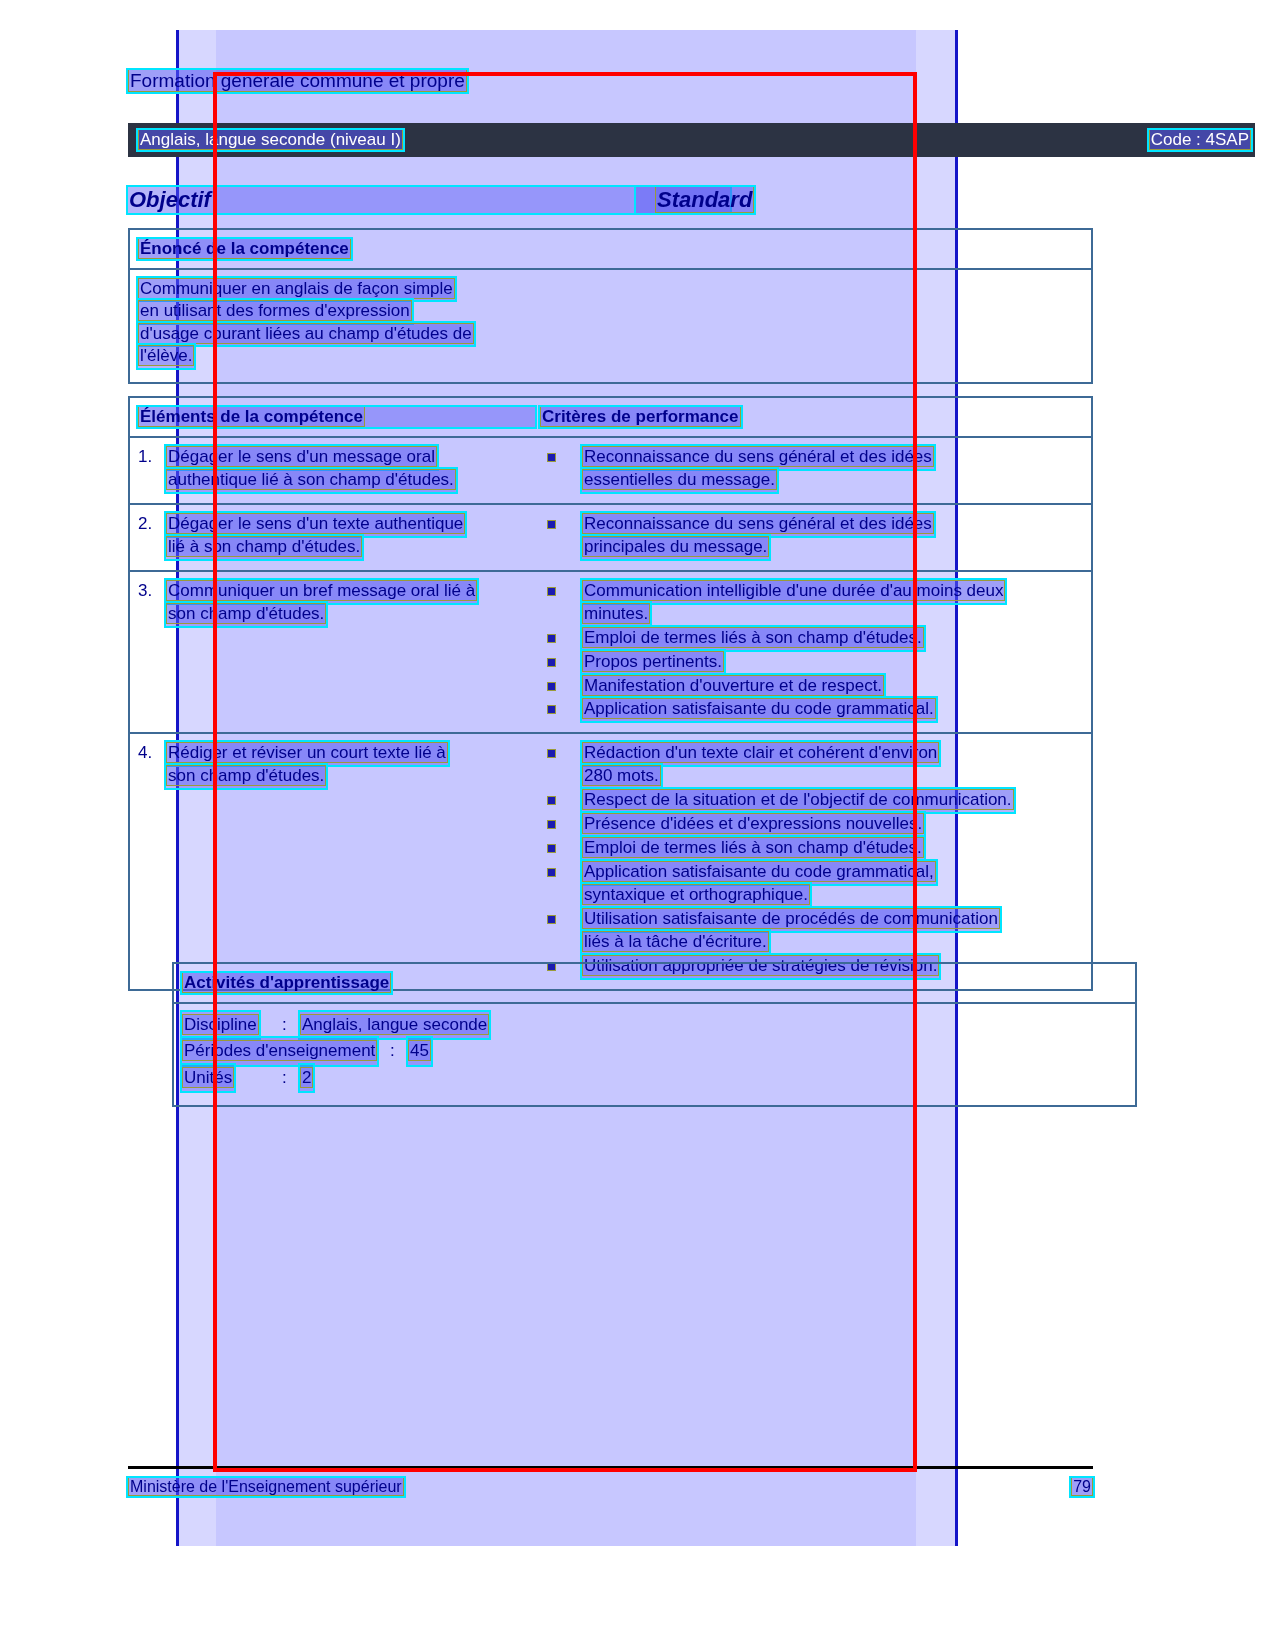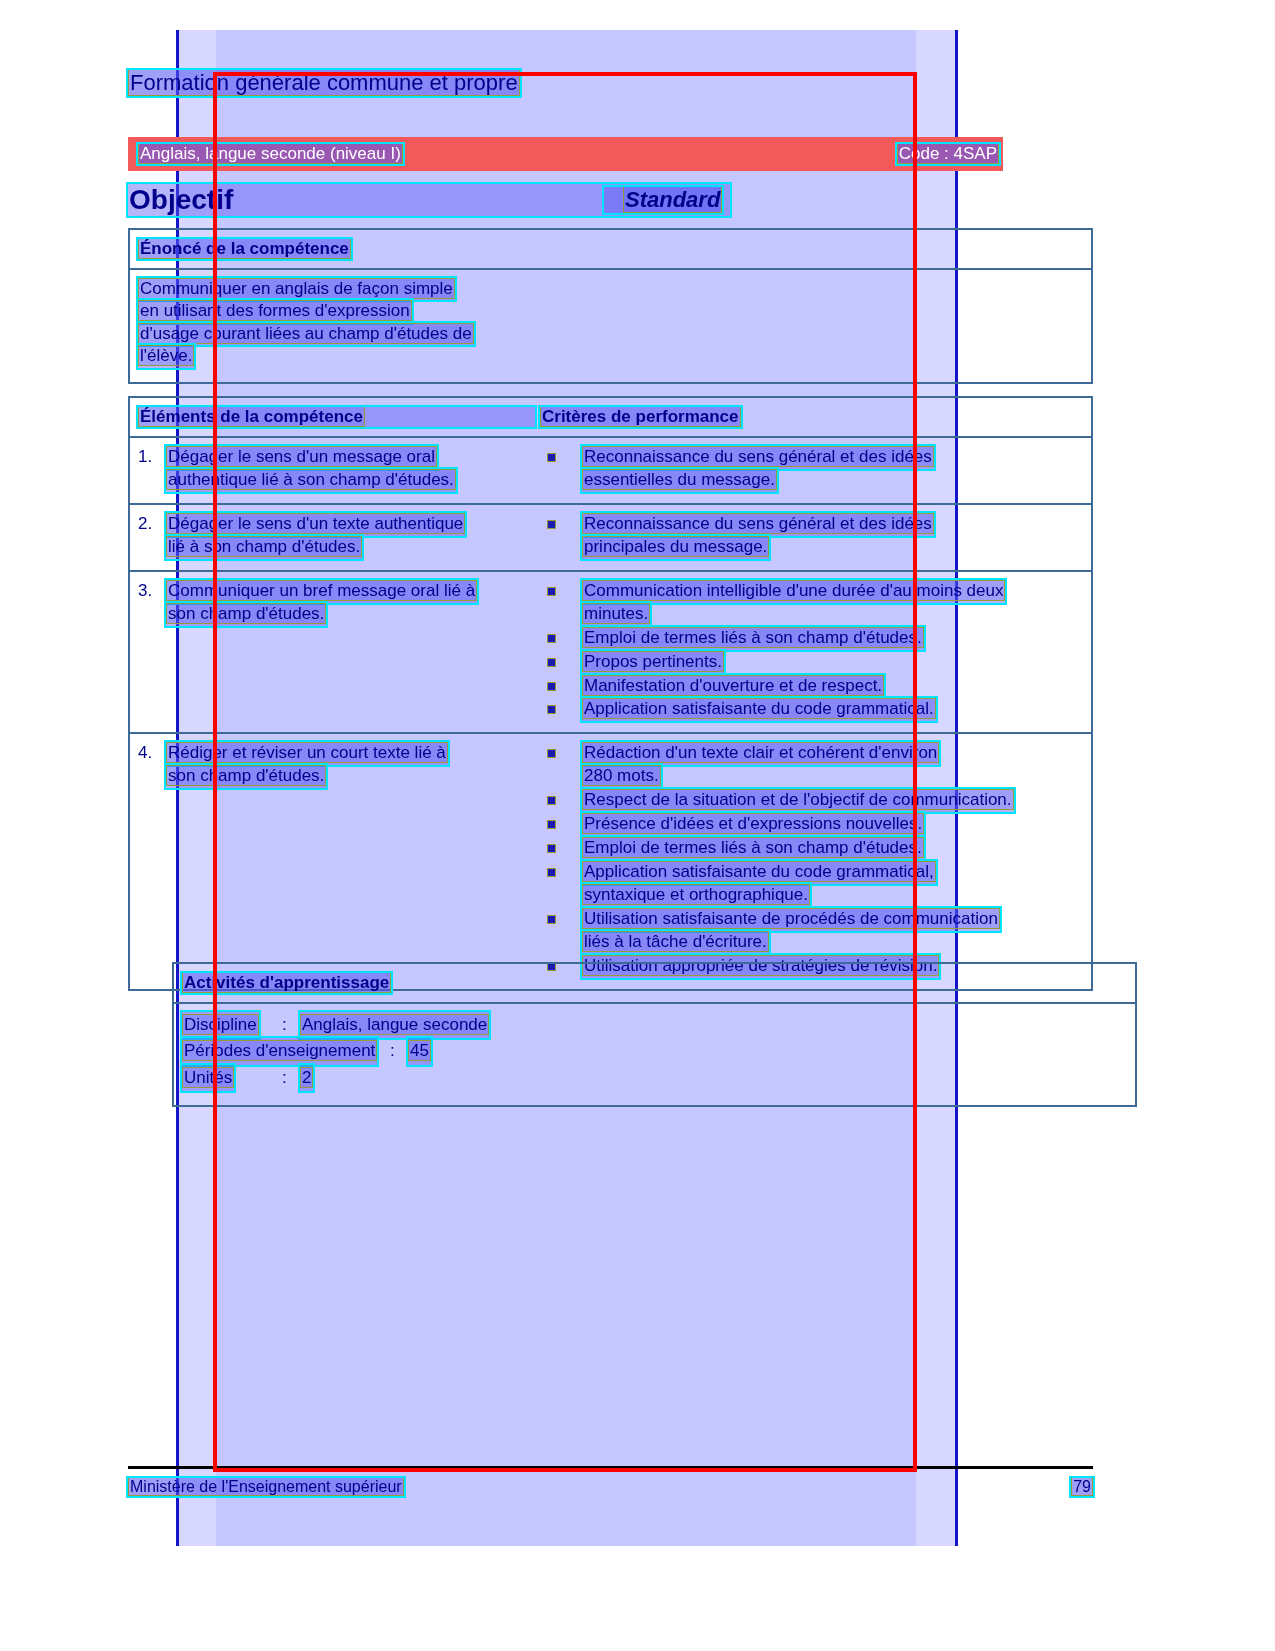--- a/index.html
+++ b/index.html
@@ -36,38 +36,38 @@
     outline:2px solid #00e5ff;
     padding:0 1px;
   }
   .w{ 
     outline:1px solid #9a9a3a;
     background:rgba(80,80,240,0.22);
     padding:0 1px;
   }
 
   .kicker{
-    position:absolute;left:128px;top:70px;font-size:22px;font-weight:400;text-decoration:underline;
+    position:absolute;left:128px;top:70px;font-size:19px;font-weight:400;text-decoration:underline;
   }
 
   .codebar{
-    position:absolute;left:128px;top:137px;width:875px;height:34px;
-    background:#ef4444;display:flex;align-items:center;
+    position:absolute;left:128px;top:123px;width:1127px;height:34px;
+    background:#0f172a;display:flex;align-items:center;
   }
   .codebar .shade{position:absolute;left:0;top:0;width:100%;height:100%;
     background:rgba(255,255,255,0.12);}
   .codebar .title{position:relative;margin-left:10px;color:#ffffff;font-size:17px;}
   .codebar .code{position:absolute;right:4px;color:#ffffff;font-size:17px;}
 
   .objstd{
     position:absolute;left:128px;top:185px;width:965px;height:30px;
     display:flex;align-items:center;
   }
-  .objstd .obj{font-weight:bold;font-size:28px;}
-  .objstd .std{position:absolute;left:476px;font-style:italic;font-weight:bold;font-size:22px;padding-left:20px;}
+  .objstd .obj{font-style:italic;font-weight:bold;font-size:22px;}
+  .objstd .std{position:absolute;left:508px;font-style:italic;font-weight:bold;font-size:22px;padding-left:20px;}
 
   .tbl{
     position:absolute;left:128px;width:965px;
     border:2px solid #3d6a96;box-sizing:border-box;
   }
   .thead{
     padding:9px 8px 9px 8px;border-bottom:2px solid #3d6a96;
     font-weight:bold;font-size:17px;position:relative;
   }
   .thead .c2{position:absolute;left:410px;top:9px;font-weight:bold;}

